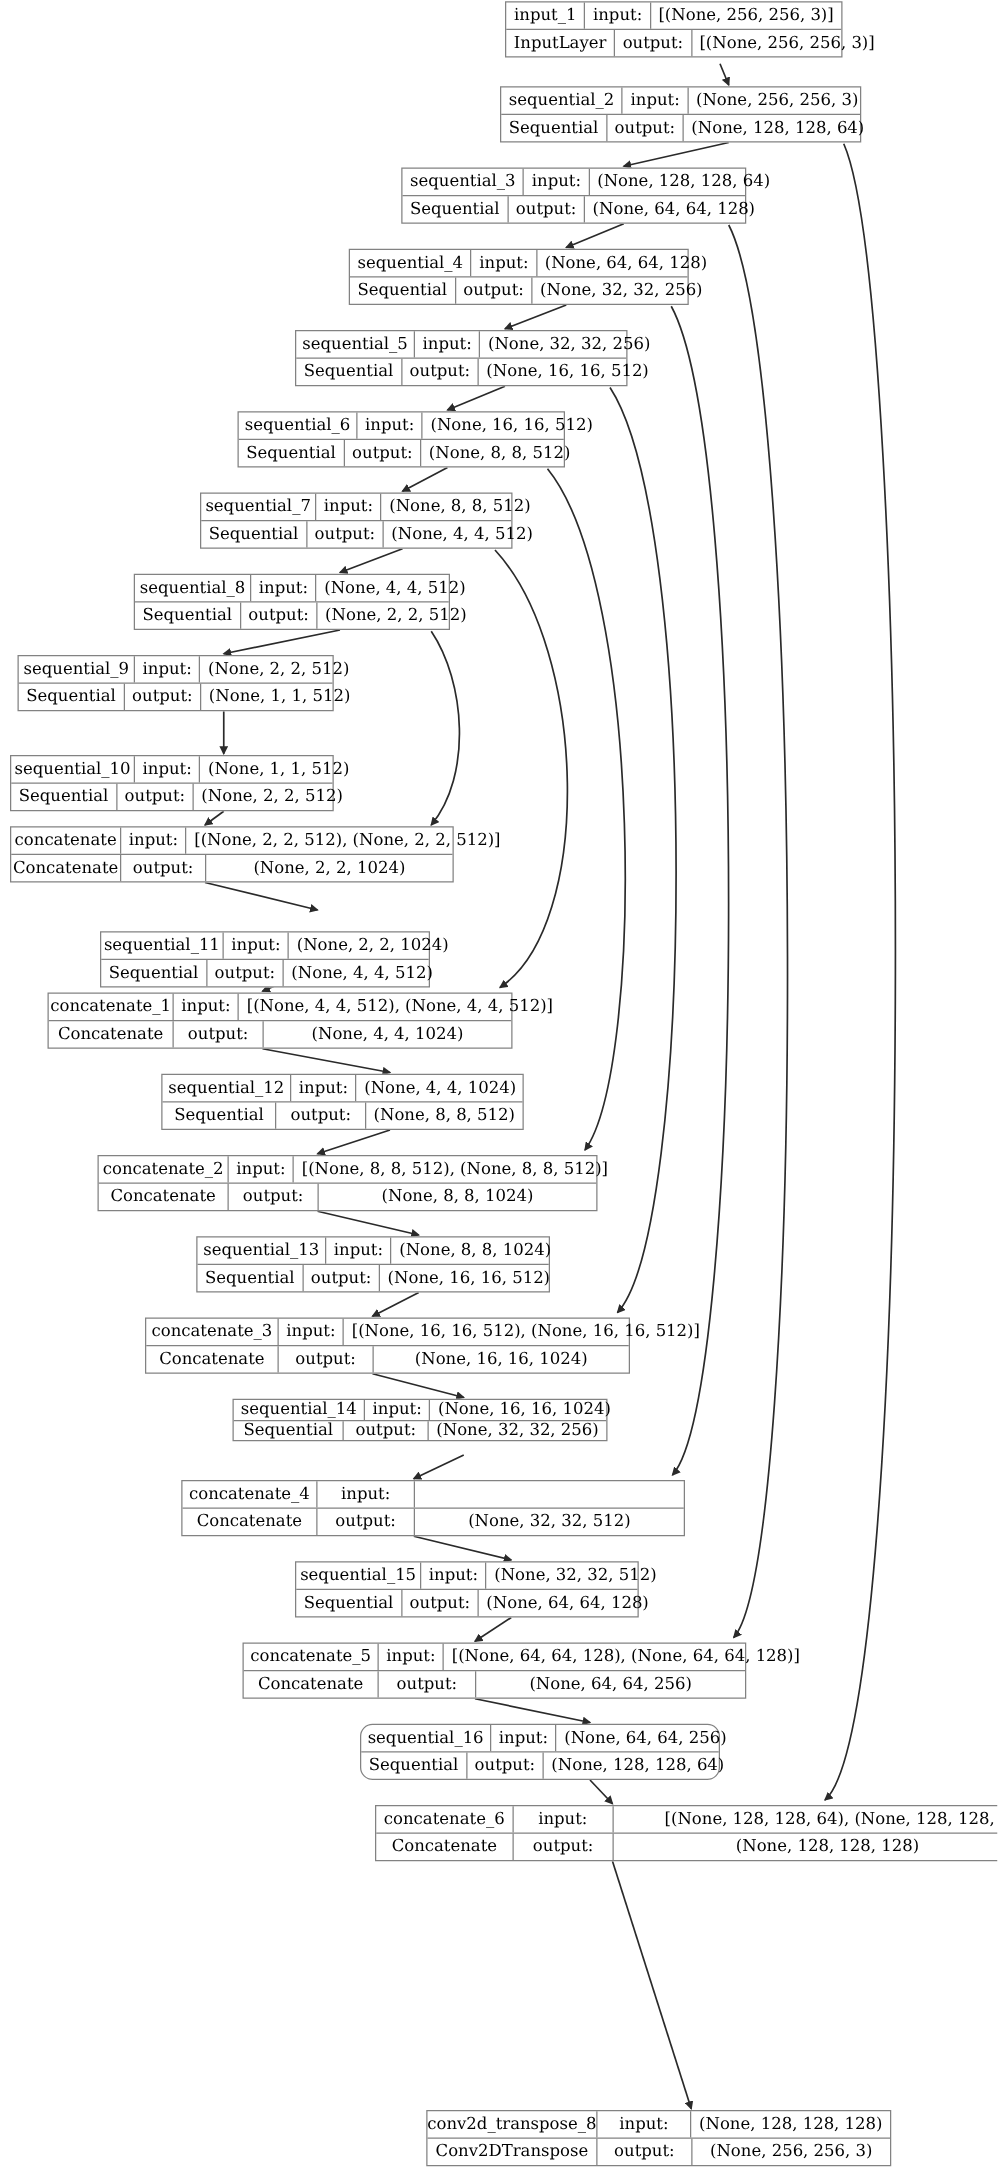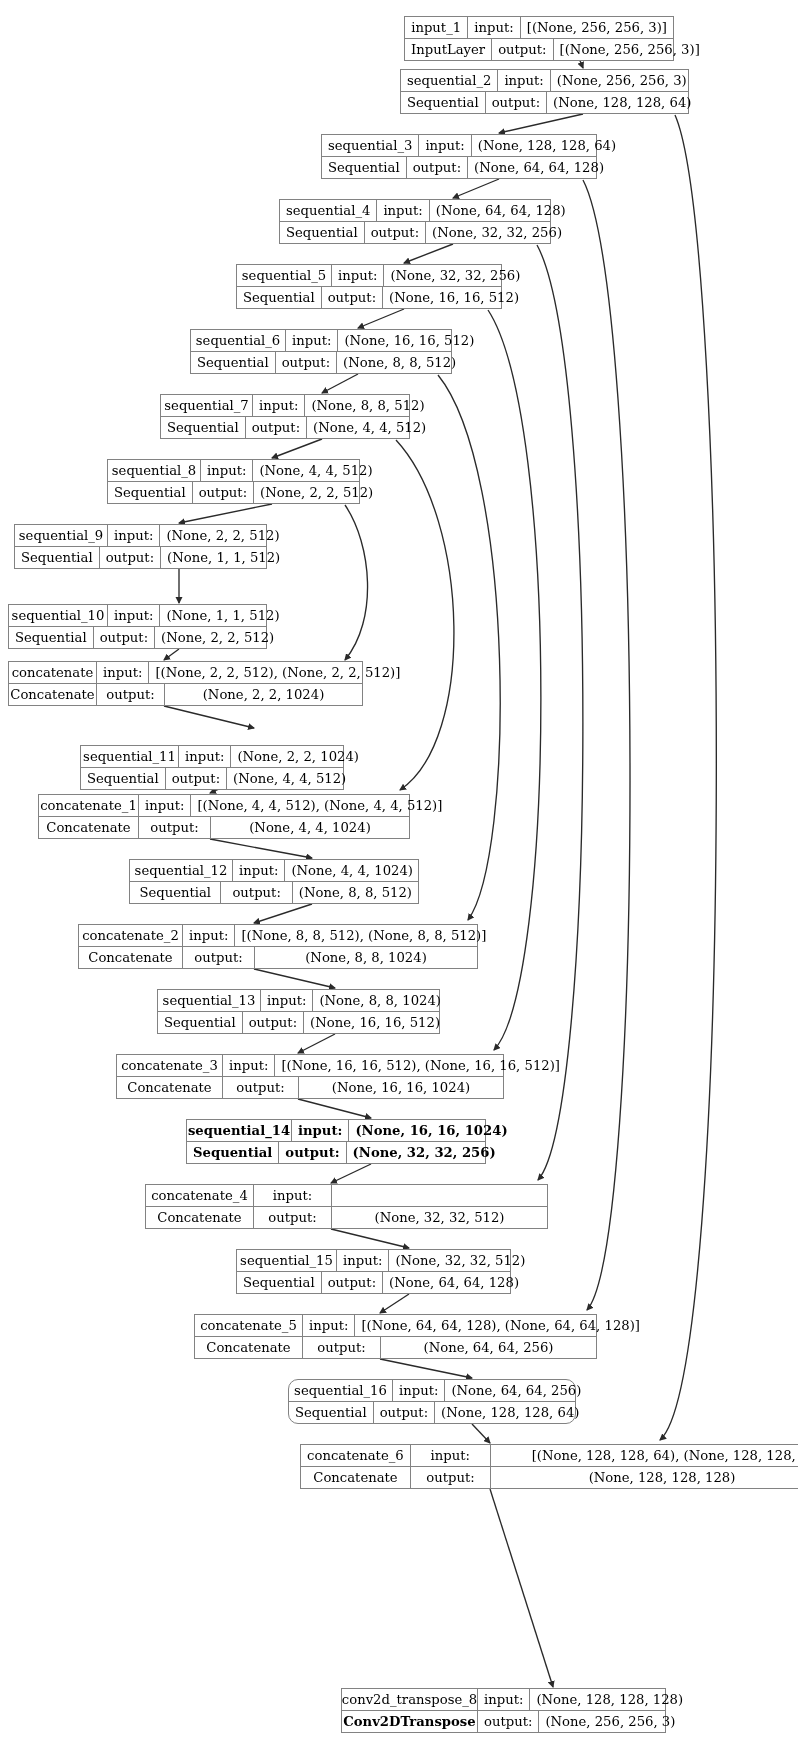--- a/index.html
+++ b/index.html
@@ -92,21 +92,21 @@
         <path d="M 409,1294 L 380,1313"></path>
         <path d="M 583,180 C 645,300 645,1245 587,1310"></path>
         <path d="M 380,1359 L 472,1378"></path>
         <path d="M 472,1424 L 490,1443"></path>
         <path d="M 675,115 C 730,240 735,1375 660,1440"></path>
         <path d="M 490,1489 L 553,1687"></path>
       </g>
   </svg>
 
   <div id="node-layer">
-      <div class="node" style="left: 404px; top: 16px; width: 270px; height: 45px;">
+      <div class="node" style="left: 404px; top: 1px; width: 270px; height: 45px;">
         <div class="row top">
           <div class="cell c-name" style="width: 100px;">input_1</div>
           <div class="cell c-label" style="width: 72px;">input:</div>
           <div class="cell c-shape" style="flex: 1 1 auto;">[(None, 256, 256, 3)]</div>
         </div>
         <div class="row bot">
           <div class="cell c-name" style="width: 100px;">InputLayer</div>
           <div class="cell c-label" style="width: 72px;">output:</div>
           <div class="cell c-shape" style="flex: 1 1 auto;">[(None, 256, 256, 3)]</div>
         </div>
@@ -296,21 +296,21 @@
           <div class="cell c-name" style="width: 106px;">concatenate_3</div>
           <div class="cell c-label" style="width: 76px;">input:</div>
           <div class="cell c-shape" style="flex: 1 1 auto;">[(None, 16, 16, 512), (None, 16, 16, 512)]</div>
         </div>
         <div class="row bot">
           <div class="cell c-name" style="width: 106px;">Concatenate</div>
           <div class="cell c-label" style="width: 76px;">output:</div>
           <div class="cell c-shape" style="flex: 1 1 auto;">(None, 16, 16, 1024)</div>
         </div>
       </div>
-      <div class="node" style="left: 186px; top: 1119px; width: 300px; height: 45px; font-weight: bold;">
+      <div class="node" style="left: 186px; top: 1119px; width: 300px; height: 34px;">
         <div class="row top">
           <div class="cell c-name" style="width: 105px;">sequential_14</div>
           <div class="cell c-label" style="width: 80px;">input:</div>
           <div class="cell c-shape" style="flex: 1 1 auto;">(None, 16, 16, 1024)</div>
         </div>
         <div class="row bot">
           <div class="cell c-name" style="width: 105px;">Sequential</div>
           <div class="cell c-label" style="width: 80px;">output:</div>
           <div class="cell c-shape" style="flex: 1 1 auto;">(None, 32, 32, 256)</div>
         </div>
@@ -367,27 +367,27 @@
           <div class="cell c-name" style="width: 110px;">concatenate_6</div>
           <div class="cell c-label" style="width: 80px;">input:</div>
           <div class="cell c-shape" style="flex: 1 1 auto; margin-left: 35px;">[(None, 128, 128, 64), (None, 128, 128, 64)]</div>
         </div>
         <div class="row bot">
           <div class="cell c-name" style="width: 110px;">Concatenate</div>
           <div class="cell c-label" style="width: 80px;">output:</div>
           <div class="cell c-shape" style="flex: 1 1 auto;">(None, 128, 128, 128)</div>
         </div>
       </div>
-      <div class="node" style="left: 341px; top: 1688px; width: 325px; height: 45px; text-align: center;">
+      <div class="node" style="left: 341px; top: 1688px; width: 372px; height: 45px; text-align: center;">
         <div class="row top">
           <div class="cell c-name" style="width: 136px;">conv2d_transpose_8</div>
           <div class="cell c-label" style="width: 76px;">input:</div>
           <div class="cell c-shape" style="flex: 1 1 auto;">(None, 128, 128, 128)</div>
         </div>
         <div class="row bot">
-          <div class="cell c-name" style="width: 136px; font-weight: bold;">Conv2DTranspose</div>
+          <div class="cell c-name" style="width: 136px;">Conv2DTranspose</div>
           <div class="cell c-label" style="width: 76px;">output:</div>
           <div class="cell c-shape" style="flex: 1 1 auto;">(None, 256, 256, 3)</div>
         </div>
       </div>
     </div>
 
 </div>
 
 </body></html>

